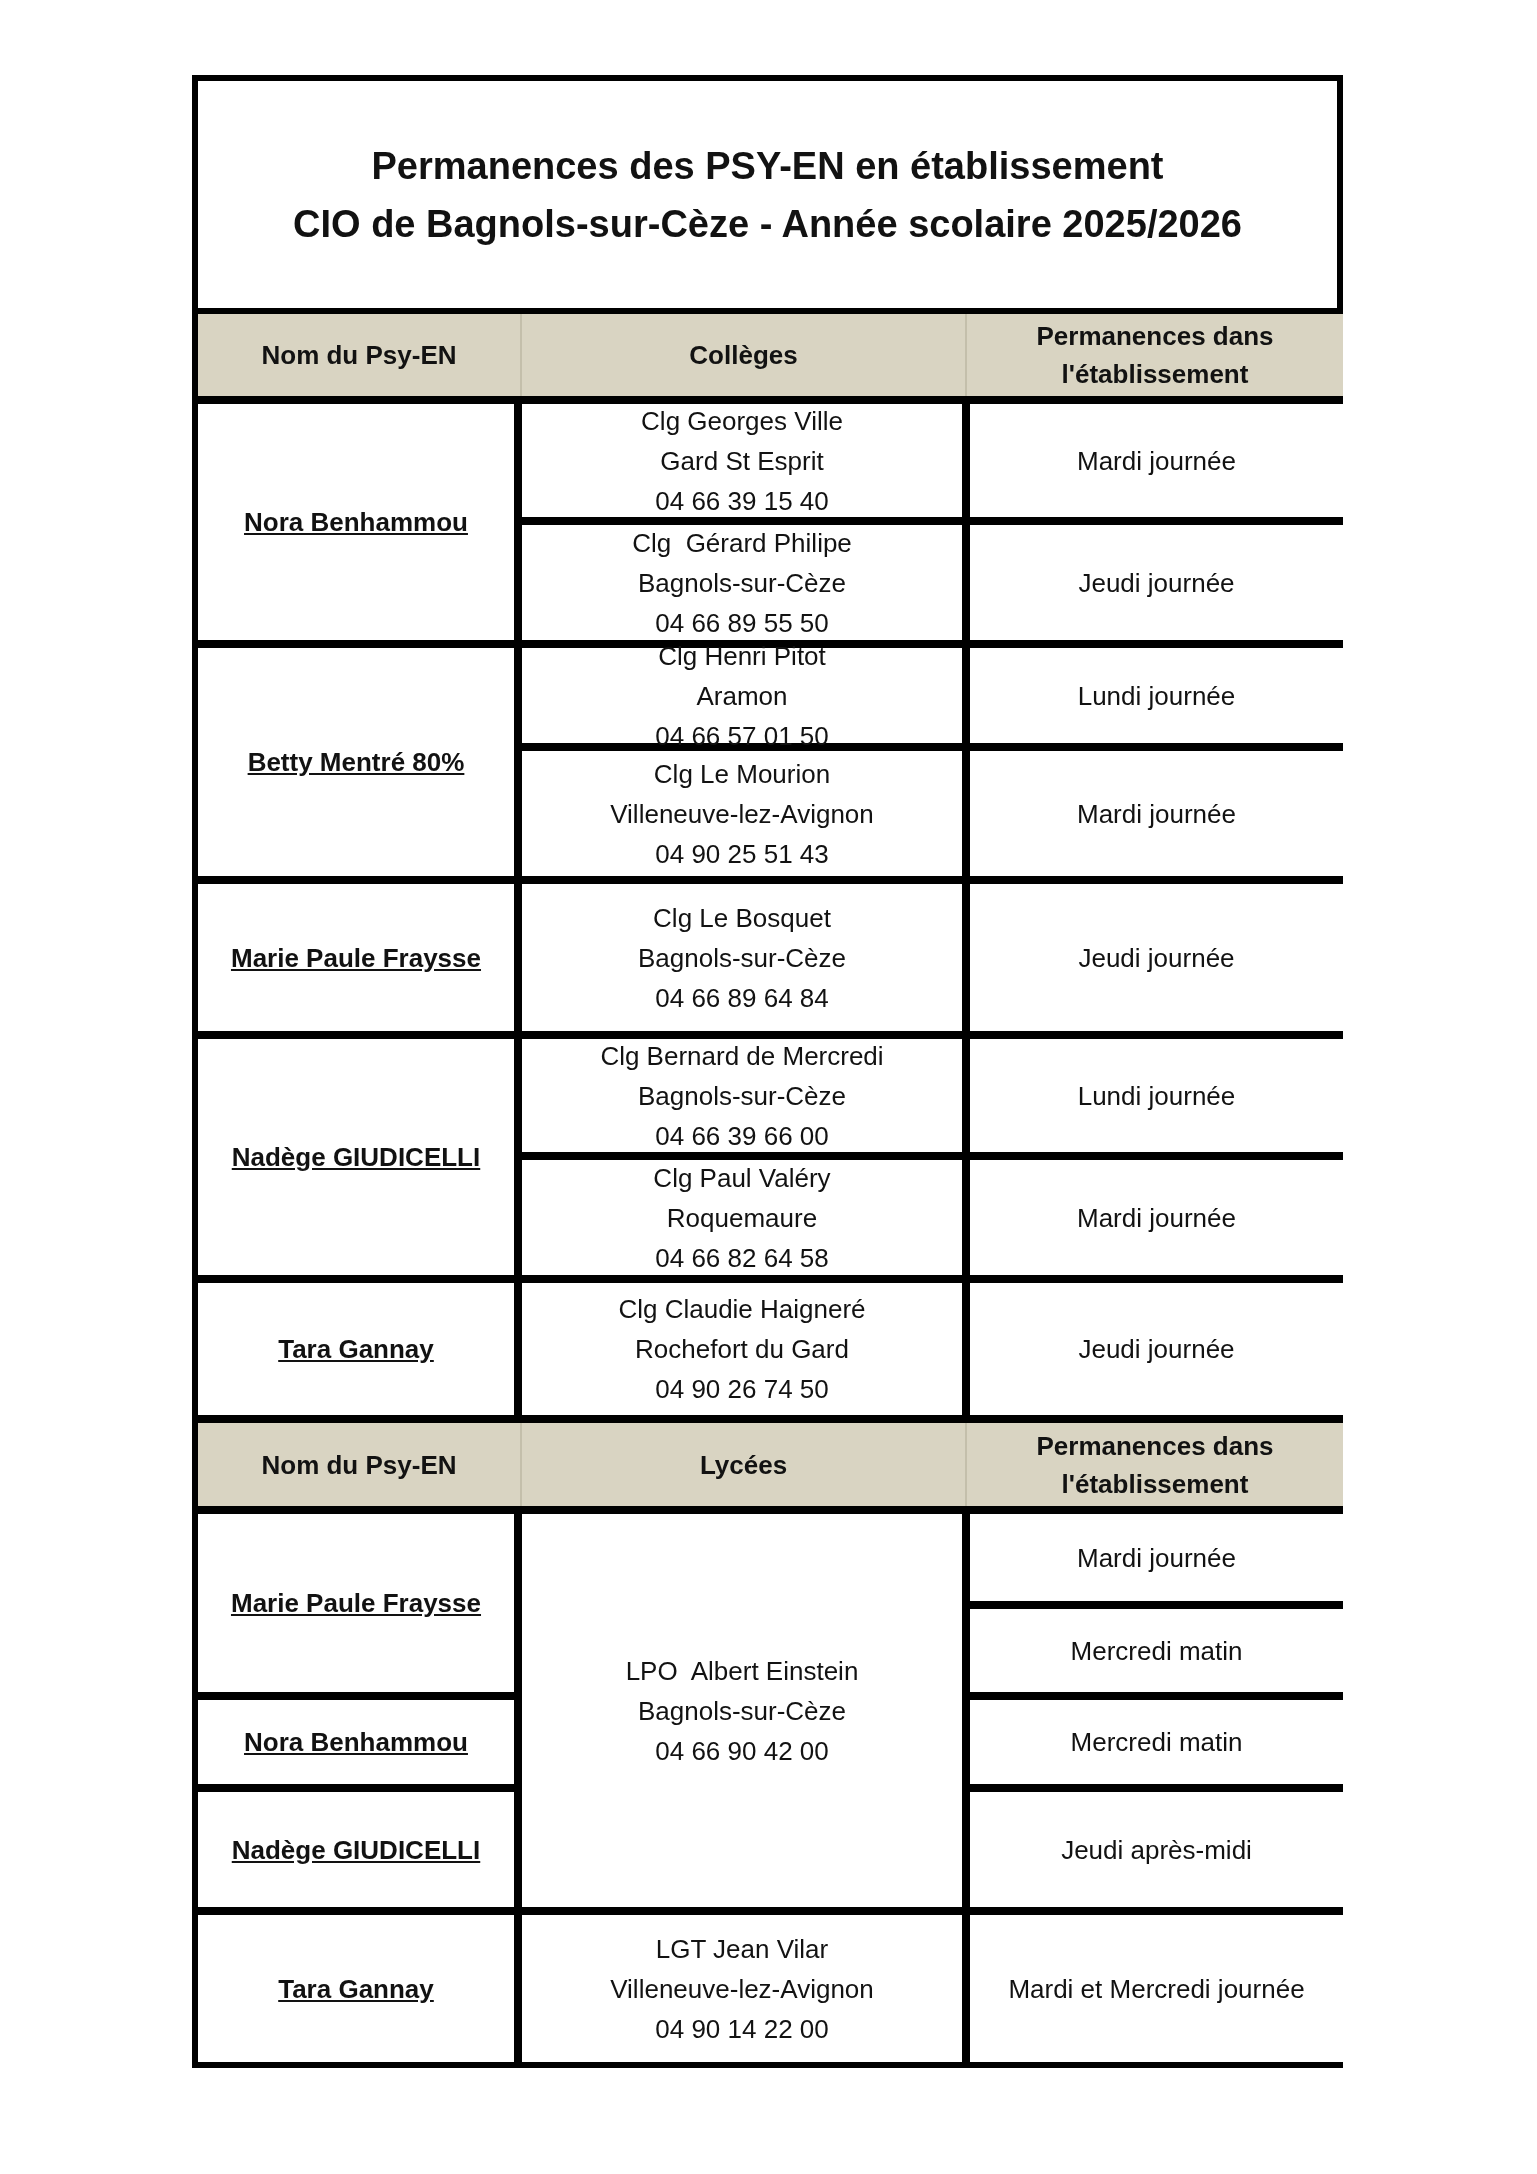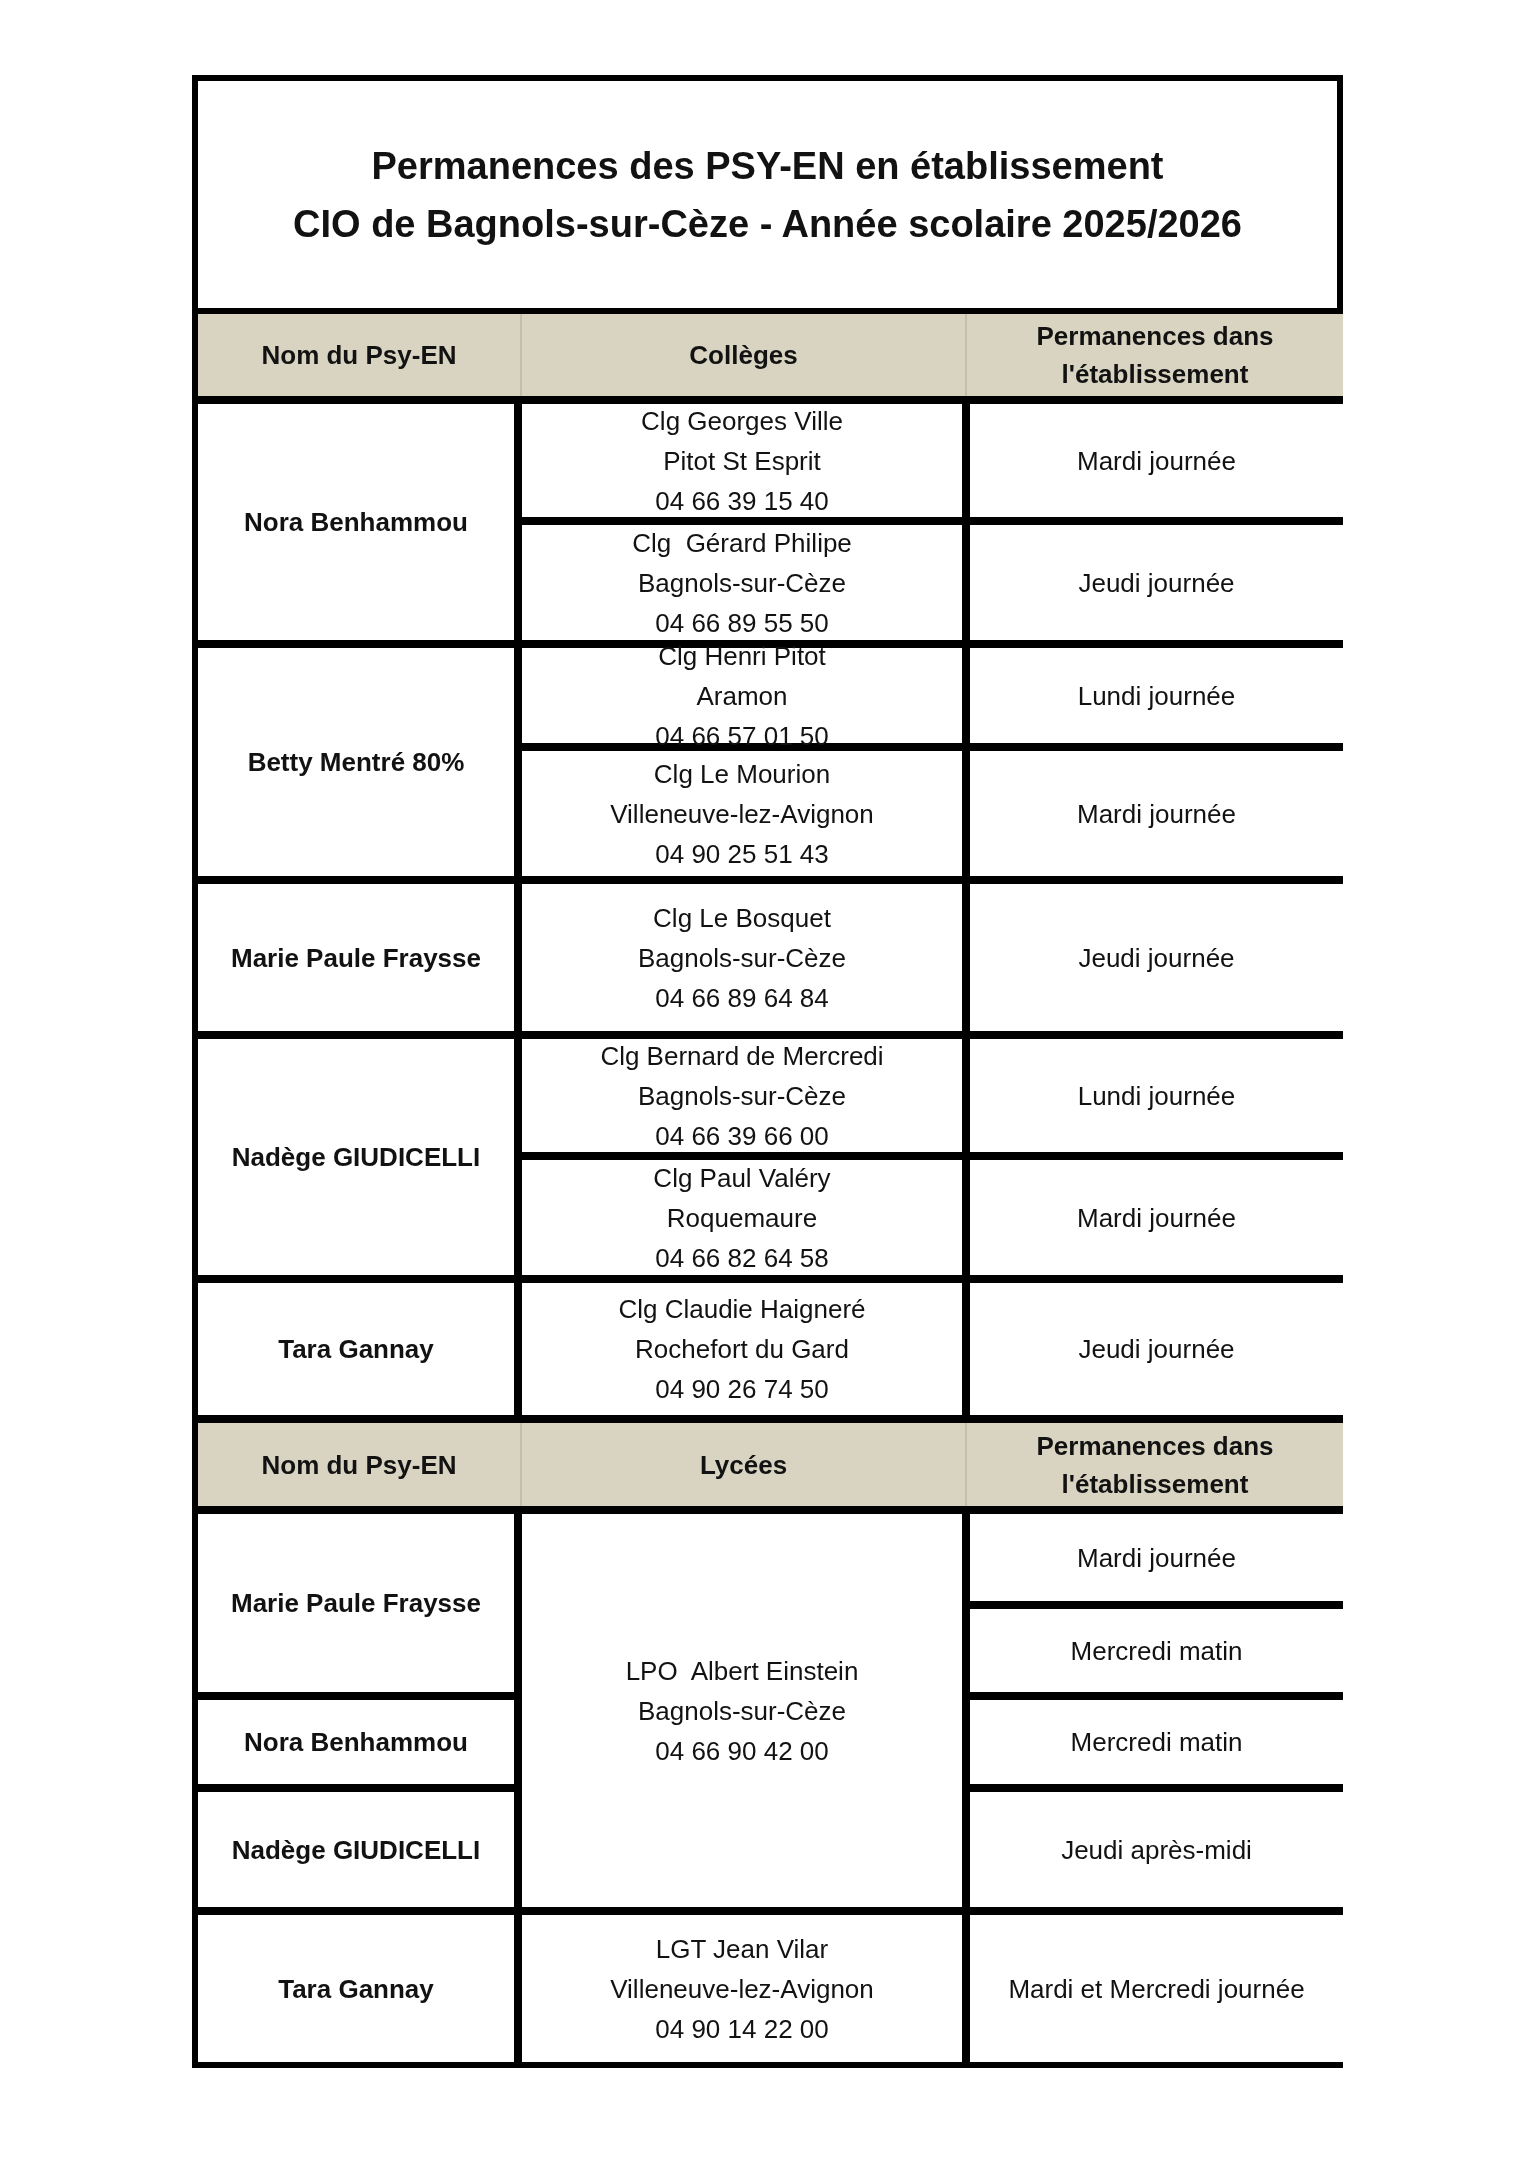--- a/index.html
+++ b/index.html
@@ -21,21 +21,21 @@
     display:grid;
     grid-template-columns:316px 440px 373px;
     grid-template-rows:82px 113px 115px 95px 125px 147px 113px 115px 132px 83px 87px 83px 84px 115px 147px;
     gap:8px; background:#000; padding:6px;
   }
   .cell {
     background:#fff; display:flex; flex-direction:column;
     justify-content:center; align-items:center; text-align:center;
     font-size:26px; line-height:40px; padding:0 8px; white-space:pre-wrap;
   }
-  .name { font-weight:bold; }
+  .name { font-weight:bold;text-decoration:underline; }
   .l1 { font-weight:normal; white-space:pre-wrap; }
 
   .hrow {
     grid-column:1 / -1; background:#d9d4c2;
     display:grid; grid-template-columns:324px 445px 1fr;
   }
   .hcell {
     display:flex; align-items:center; justify-content:center; text-align:center;
     font-weight:bold; font-size:26px; line-height:38px;
     border-right:2px solid #c4bfab; padding:0 28px;
@@ -56,21 +56,21 @@
 
     <div class="hrow" style="grid-row:1">
       <div class="hcell">Nom du Psy-EN</div>
       <div class="hcell">Collèges</div>
       <div class="hcell last">Permanences dans l'établissement</div>
     </div>
 
     <div class="cell name" style="grid-area:2/1/4/2">Nora Benhammou</div>
     <div class="cell" style="grid-area:2/2/3/3">
       <div class="l1">Clg Georges Ville</div>
-      <div>Pitot St Esprit</div>
+      <div>Gard St Esprit</div>
       <div>04 66 39 15 40</div>
     </div>
     <div class="cell" style="grid-area:2/3/3/4">Mardi journée</div>
     <div class="cell" style="grid-area:3/2/4/3">
       <div class="l1">Clg  Gérard Philipe</div>
       <div>Bagnols-sur-Cèze</div>
       <div>04 66 89 55 50</div>
     </div>
     <div class="cell" style="grid-area:3/3/4/4">Jeudi journée</div>
 

